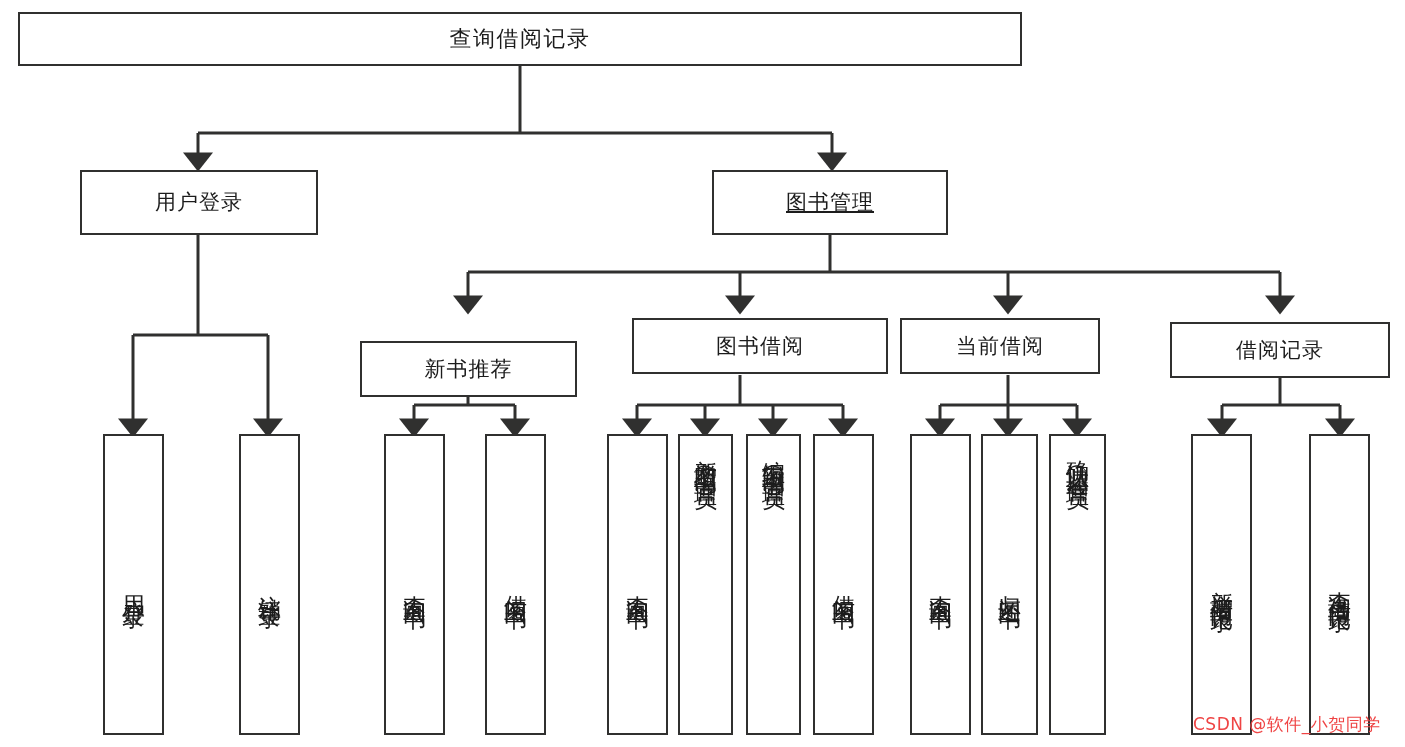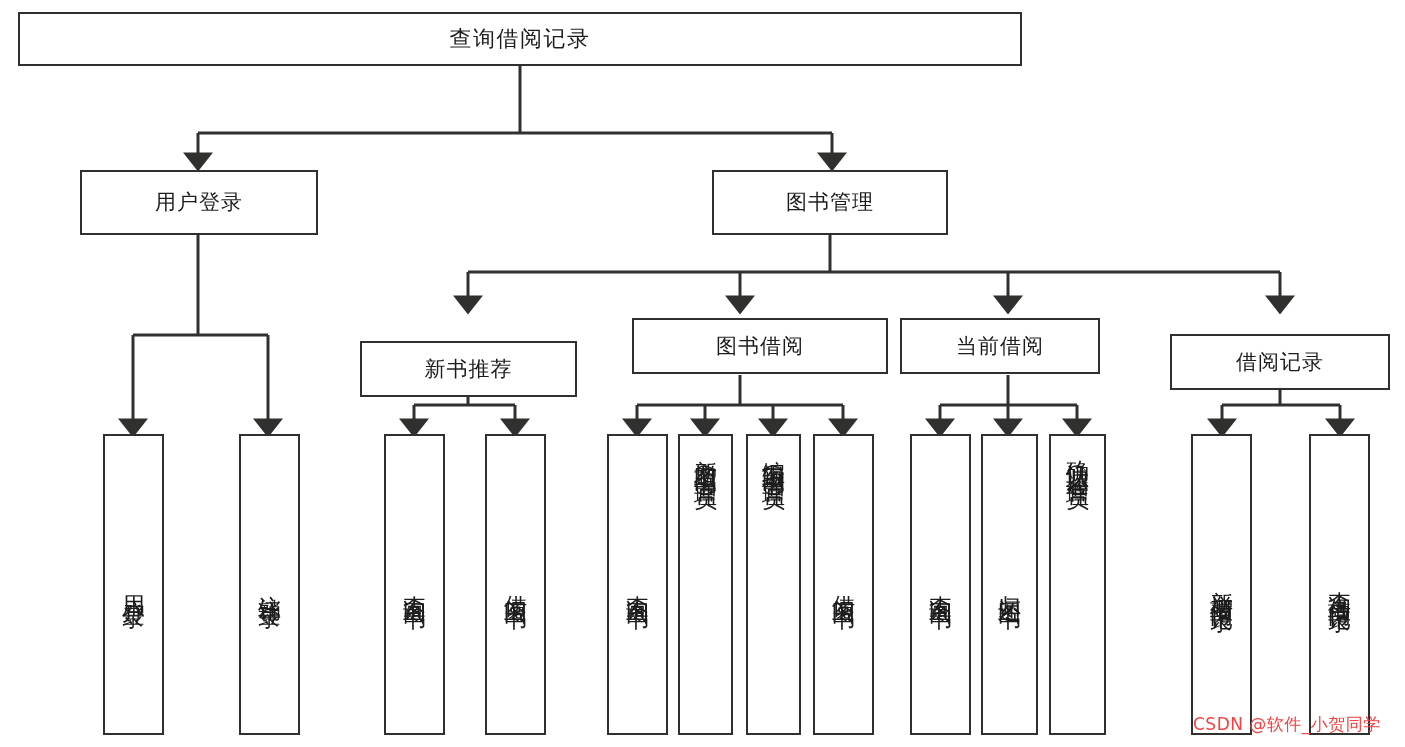--- a/index.html
+++ b/index.html
@@ -131,37 +131,37 @@
   </svg>
 
   <div class="node root horiz" style="left:18px; top:12px; width:1004px; height:54px;">
     <span class="lbl">查询借阅记录</span>
   </div>
 
   <div class="node horiz" style="left:80px; top:170px; width:238px; height:65px;">
     <span class="lbl">用户登录</span>
   </div>
 
-  <div class="node horiz" style="left:712px; top:170px; width:236px; height:65px;">
+  <div class="node horiz" style="left:712px; top:170px; width:236px; height:65px;text-decoration:underline;">
     <span class="lbl">图书管理</span>
   </div>
 
   <div class="node horiz" style="left:360px; top:318px; width:217px; height:56px;margin-top:23px;">
     <span class="lbl">新书推荐</span>
   </div>
 
   <div class="node horiz" style="left:632px; top:318px; width:256px; height:56px;">
     <span class="lbl">图书借阅</span>
   </div>
 
   <div class="node horiz" style="left:900px; top:318px; width:200px; height:56px;">
     <span class="lbl">当前借阅</span>
   </div>
 
-  <div class="node horiz" style="left:1170px; top:334px; width:220px; height:56px;font-family:Liberation Serif, serif;">
+  <div class="node horiz" style="left:1170px; top:322px; width:220px; height:56px;font-family:Liberation Serif, serif;">
     <span class="lbl">借阅记录</span>
   </div>
 
   <div class="node vert center" style="left:103px; top:434px; width:61px; height:301px;">
     <span class="lbl">用户登录</span>
   </div>
 
   <div class="node vert center" style="left:239px; top:434px; width:61px; height:301px;">
     <span class="lbl">注销登录</span>
   </div>

